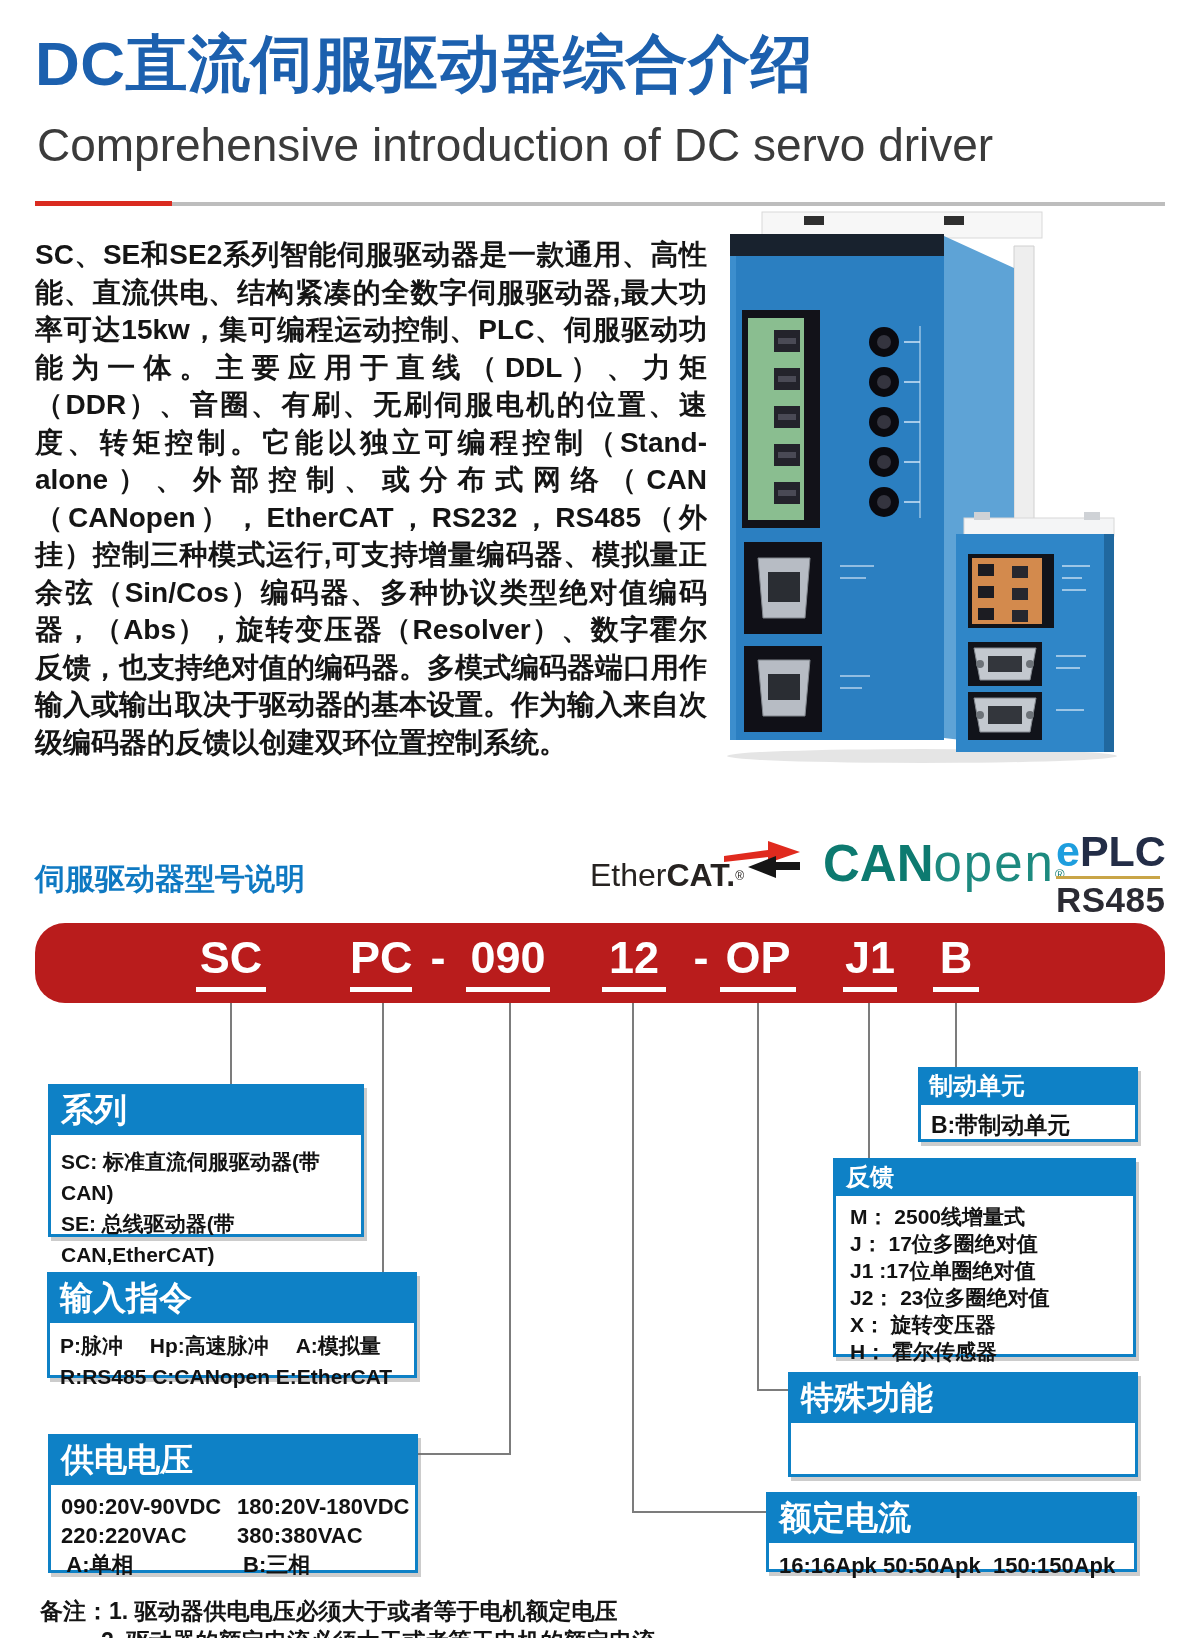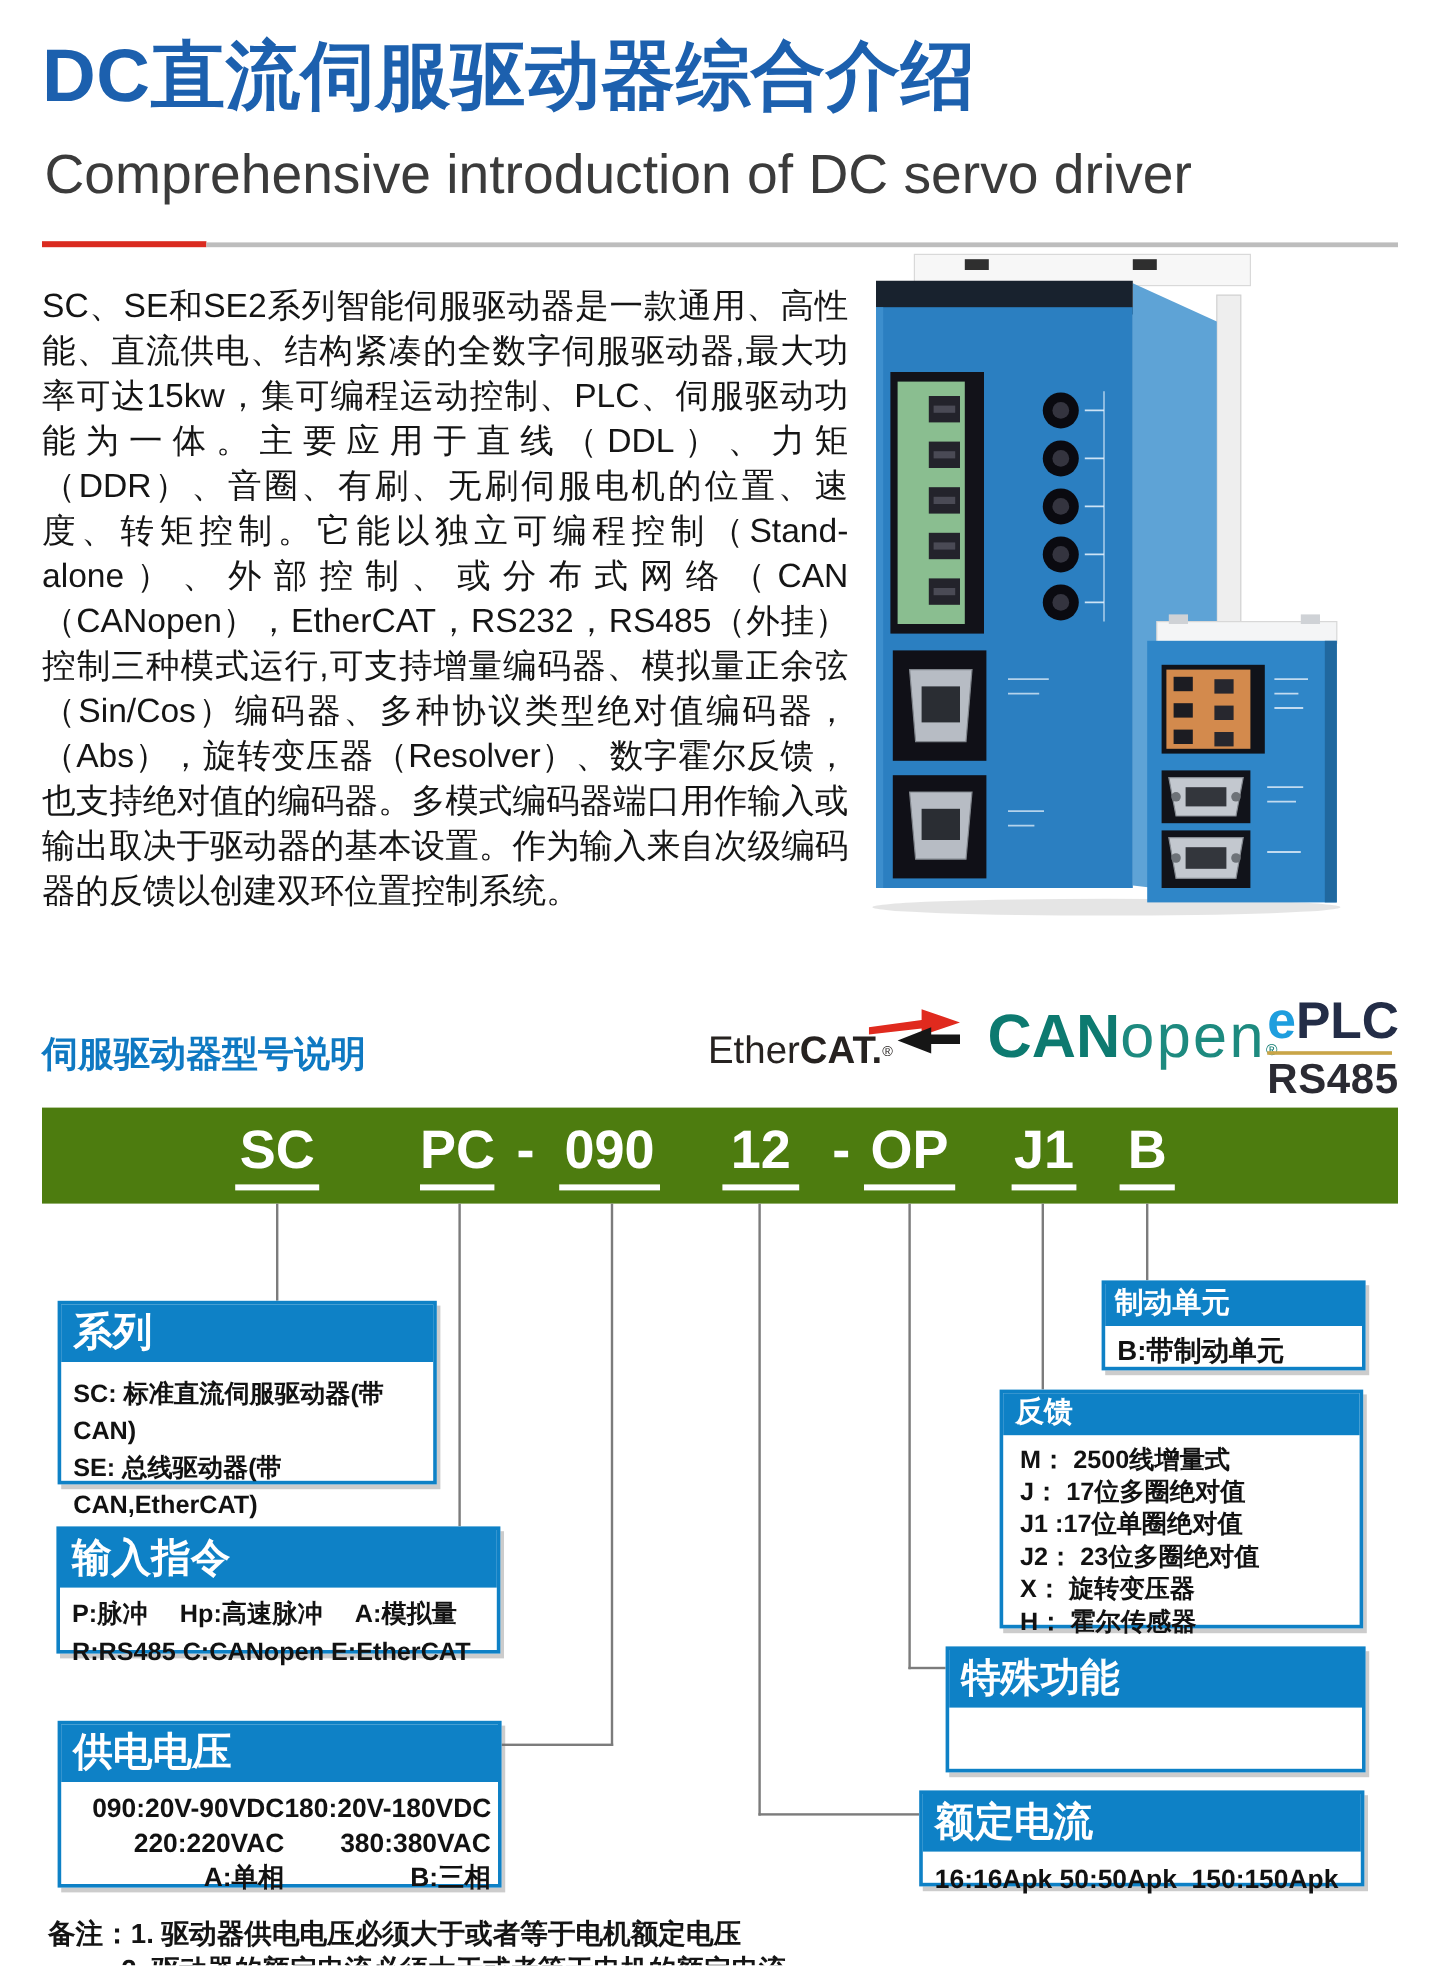--- a/index.html
+++ b/index.html
@@ -7,21 +7,21 @@
   .canvas{position:relative;width:1200px;height:1638px;background:#ffffff;overflow:hidden;}
 
   
   .title-zh{position:absolute;left:35px;top:28px;font-size:62px;line-height:72px;font-weight:800;color:#1c60ae;letter-spacing:0.5px;}
   .title-en{position:absolute;left:37px;top:118px;font-size:46px;line-height:54px;font-weight:400;color:#3b3b3b;}
   .divider-red{position:absolute;left:35px;top:201px;width:137px;height:5px;background:#da2b20;}
   .divider-gray{position:absolute;left:172px;top:202px;width:993px;height:4px;background:#bdbdbd;}
 
   
   .intro{position:absolute;left:35px;top:236px;width:672px;font-size:28px;line-height:37.5px;
-         font-weight:400;color:#151515;text-align:justify;letter-spacing:0;}
+         font-weight:700;color:#151515;text-align:justify;letter-spacing:0;}
 
   
   .section-title{position:absolute;left:35px;top:856px;font-size:30px;line-height:46px;font-weight:800;color:#0f79c2;}
 
   
   .ethercat{position:absolute;left:590px;top:858px;font-size:32px;line-height:34px;color:#262220;white-space:nowrap;}
   .ethercat .b{font-weight:800;}
   .ethercat .reg{font-size:12px;vertical-align:6px;}
   .ethercat-arrow{position:absolute;left:724px;top:840px;}
   .canopen{position:absolute;left:823px;top:838px;font-size:51px;line-height:52px;color:#0d7a70;white-space:nowrap;}
@@ -29,37 +29,37 @@
   .canopen .l{font-weight:300;letter-spacing:2px;color:#1d8a7f;}
   .canopen .reg{font-size:13px;vertical-align:2px;}
   .eplc{position:absolute;left:1056px;top:828px;width:110px;}
   .eplc .row1{font-size:43px;line-height:46px;font-weight:800;white-space:nowrap;}
   .eplc .e{color:#1e9ede;}
   .eplc .plc{color:#232d47;}
   .eplc .rule{width:104px;height:3px;background:#c9a547;margin:2px 0 2px 0;}
   .eplc .row2{font-size:35px;line-height:38px;font-weight:700;color:#2b2b33;letter-spacing:0.5px;}
 
   
-  .banner{position:absolute;left:35px;top:923px;width:1130px;height:80px;background:#4d7c0f;}
+  .banner{position:absolute;left:35px;top:923px;width:1130px;height:80px;background:#b91c1c;border-radius:30px;}
   .seg{position:absolute;top:11px;text-align:center;color:#ffffff;font-size:45px;line-height:48px;font-weight:700;}
   .seg.u{border-bottom:5px solid #ffffff;padding-bottom:5px;}
 
   
   .vline{position:absolute;width:2px;background:#7c7c7c;}
   .hline{position:absolute;height:2px;background:#7c7c7c;}
 
   
   .mbox{position:absolute;border:3px solid #0e81c6;background:#ffffff;box-shadow:3px 4px 0 rgba(110,110,110,0.35);box-sizing:border-box;}
   .mbox .hd{background:#0e81c6;color:#ffffff;font-weight:700;font-size:33px;line-height:1.2;padding:3px 10px 5px 10px;}
   .mbox .bd{color:#121212;font-weight:700;}
   .bline{white-space:pre-wrap;}
   .bd-series{padding:11px 6px 0 10px;font-size:21px;line-height:31px;}
   .bd-input{padding:7px 6px 0 10px;font-size:21px;line-height:31px;}
   .bd-voltage{padding:7px 6px 0 10px;font-size:22px;}
-  .vrow{display:flex;line-height:29px;text-align:right;}
+  .vrow{display:flex;line-height:29px;}
   .vrow .c1{width:176px;flex:0 0 176px;white-space:pre;}
   .vrow .c2{flex:1;white-space:pre;}
   .bd-brake{padding:6px 8px 0 10px;font-size:23px;line-height:28px;}
   .bd-feedback{padding:7px 6px 0 14px;font-size:21px;line-height:27px;}
   .bd-special{padding:7px 6px 0 10px;font-size:22px;line-height:30px;}
   .bd-current{padding:9px 6px 0 10px;font-size:22px;line-height:27px;}
 
   
   .notes{position:absolute;left:40px;top:1596px;font-size:23px;line-height:30px;font-weight:700;color:#141414;white-space:pre;}
   .note2{position:absolute;left:101px;top:1626px;font-size:23px;line-height:30px;font-weight:700;color:#141414;white-space:pre;}

